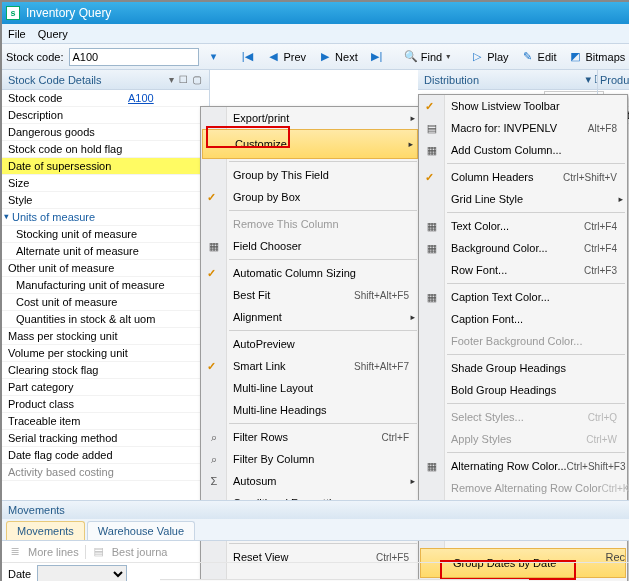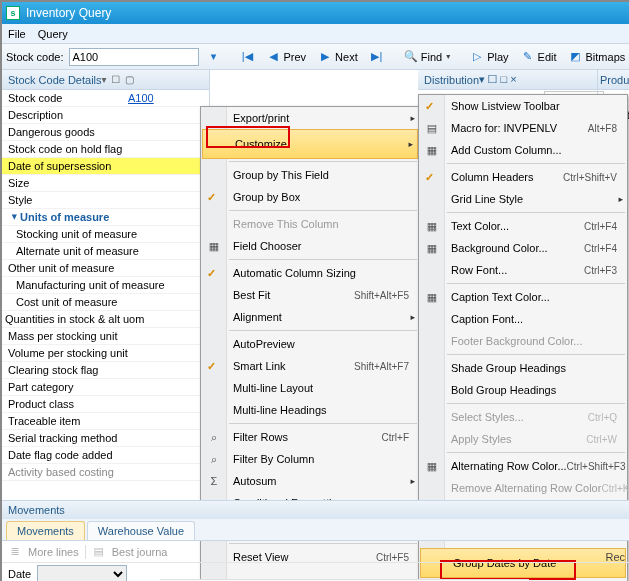--- a/index.html
+++ b/index.html
@@ -9,44 +9,44 @@
 .menubar{height:20px;background:#eaf3fb;border-bottom:1px solid #c8d6e5;padding:0 6px;display:flex;align-items:center;gap:12px}
 .menubar span{cursor:default}
 .toolbar{height:26px;background:linear-gradient(#f6f9fc,#e6eef6);border-bottom:1px solid #c8d6e5;display:flex;align-items:center;padding:0 4px;gap:2px;font-size:11px;overflow:hidden;white-space:nowrap}
 .toolbar .lbl{margin-right:4px}
 .toolbar input{height:18px;border:1px solid #9db6cc;font-size:11px;padding:0 2px}
 .tbsep{width:1px;height:18px;background:#c8d6e5;margin:0 3px}
 .tb-btn{display:inline-flex;align-items:center;gap:3px;padding:1px 4px;border:1px solid transparent;cursor:default}
 .ic{width:14px;height:14px;display:inline-flex;align-items:center;justify-content:center;font-size:11px;color:#1a73c8}
 .dropar{font-size:8px;color:#444;margin-left:1px}
 .panels{position:relative;height:calc(100% - 22px - 20px - 26px);}
-.panehdr{height:20px;background:linear-gradient(#eef4fa,#d9e6f2);border-bottom:1px solid #c8d6e5;display:flex;align-items:center;padding:0 6px;color:#255b8a;}
+.panehdr{height:20px;background:linear-gradient(#eef4fa,#d9e6f2);border-bottom:1px solid #c8d6e5;display:flex;align-items:center;padding:0 6px;color:#255b8a;justify-content:space-between}
 .panehdr .r{color:#666;font-size:10px;letter-spacing:1px}
 .leftpane{position:absolute;left:0;top:0;width:208px;height:430px;border-right:1px solid #c8d6e5}
 .leftlist{overflow:hidden}
 .row{height:17px;display:flex;align-items:center;padding-left:6px;border-bottom:1px solid #f2f2f2;white-space:nowrap;overflow:hidden}
-.row.hdr{color:#1a5fa3;font-weight:700;padding-left:8px}
+.row.hdr{color:#1a5fa3;font-weight:400;padding-left:0}
 .row.hdr::before{content:"▸";display:inline-block;width:10px;color:#1a5fa3;font-size:9px;transform:rotate(90deg);text-align:center}
 .row.yellow{background:#fffb63}
 .productcol{position:absolute;right:0;top:0;width:32px;border-left:1px solid #c8d6e5}
 .productcol .row{padding-left:3px}
 .cm{position:absolute;background:#f5f5f5;border:1px solid #9c9c9c;box-shadow:2px 2px 4px rgba(0,0,0,.3);}
 .cm .gutter{position:absolute;left:0;top:0;bottom:0;width:26px;background:#ecedef;border-right:1px solid #ddd}
 .cm-item{position:relative;height:22px;display:flex;align-items:center;padding-left:32px;padding-right:10px;white-space:nowrap}
 .cm-item.sep{height:1px;background:#d0d0d0;margin:2px 2px 2px 28px;padding:0}
 .cm-item.dis{color:#9a9a9a}
 .cm-item .sc{margin-left:auto;color:#555;font-size:10px}
 .cm-item.dis .sc{color:#b8b8b8}
 .cm-item.hl{background:linear-gradient(#ffe9a6,#ffda6a);border:1px solid #e8b44a;height:30px;margin:0 1px}
 .cm-item .arrow{position:absolute;right:4px;font-size:9px;color:#333}
 .cm-item .gic{position:absolute;left:5px;width:16px;text-align:center;font-size:11px;color:#555}
 .cm-item .chk{position:absolute;left:6px;color:#d98a00;font-weight:bold}
 .cm1{left:198px;top:36px;width:220px}
 .cm2{left:416px;top:24px;width:210px}
-.subhdr{position:absolute;left:416px;top:0;right:0;height:20px;background:linear-gradient(#eef4fa,#d9e6f2);border-bottom:1px solid #c8d6e5;display:flex;align-items:center;padding:0 6px;color:#255b8a;}
+.subhdr{position:absolute;left:416px;top:0;right:0;height:20px;background:linear-gradient(#eef4fa,#d9e6f2);border-bottom:1px solid #c8d6e5;display:flex;align-items:center;padding:0 6px;color:#255b8a;justify-content:space-between}
 .pricinghdr{position:absolute;left:420px;top:20px;right:2px;height:18px;display:flex;align-items:center}
 .pricinghdr .collapse{color:#333;font-size:9px;margin-right:4px}
 .pricinghdr .t{color:#1a5fa3;font-weight:600}
 .pricinghdr .cell2{margin-left:auto;width:60px;height:16px;border:1px solid #ccc;font-size:10px;color:#888;display:flex;align-items:center;padding:0 3px;margin-right:18px}
 .redbox{position:absolute;border:2px solid #d00;pointer-events:none}
 .link{color:#0a52c4;text-decoration:underline}
 .bottom{position:absolute;left:0;right:0;top:430px;bottom:0;border-top:1px solid #c8d6e5}
 .mvhdr{height:18px;background:linear-gradient(#eef4fa,#d9e6f2);display:flex;align-items:center;padding:0 6px;color:#255b8a}
 .tabs{height:22px;display:flex;align-items:flex-end;padding-left:4px;background:#eef4fa;border-bottom:1px solid #c8d6e5}
 .tab{padding:3px 10px;border:1px solid #c8d6e5;border-bottom:none;background:#f8fafc;margin-right:2px;border-radius:3px 3px 0 0;color:#255b8a}
@@ -131,21 +131,21 @@
       <div class="row">Stock code on hold flag</div>
       <div class="row yellow">Date of supersession</div>
       <div class="row">Size</div>
       <div class="row">Style</div>
       <div class="row hdr">Units of measure</div>
       <div class="row" style="padding-left:14px">Stocking unit of measure</div>
       <div class="row" style="padding-left:14px">Alternate unit of measure</div>
       <div class="row" style="padding-left:6px">Other unit of measure</div>
       <div class="row" style="padding-left:14px">Manufacturing unit of measure</div>
       <div class="row" style="padding-left:14px">Cost unit of measure</div>
-      <div class="row" style="padding-left:3px">Quantities in stock &amp; alt uom</div>
+      <div class="row" style="padding-left:14px">Quantities in stock &amp; alt uom</div>
       <div class="row">Mass per stocking unit</div>
       <div class="row">Volume per stocking unit</div>
       <div class="row">Clearing stock flag</div>
       <div class="row">Part category</div>
       <div class="row">Product class</div>
       <div class="row">Traceable item</div>
       <div class="row">Serial tracking method</div>
       <div class="row">Date flag code added</div>
       <div class="row" style="color:#888">Activity based costing</div>
     </div>

